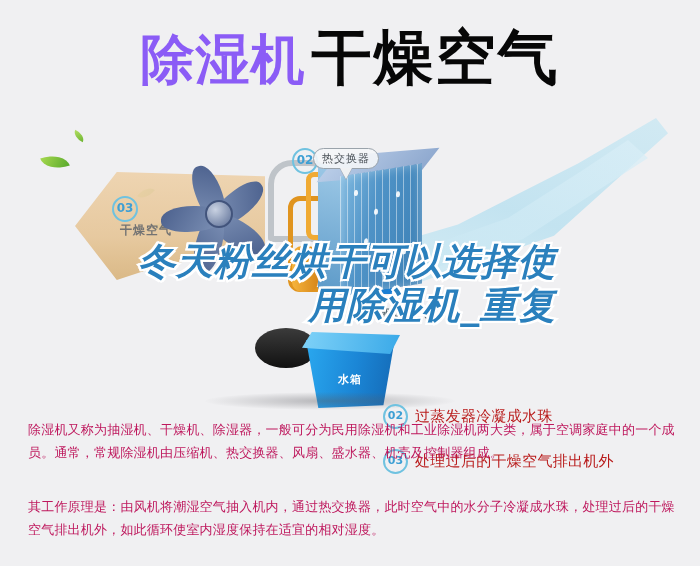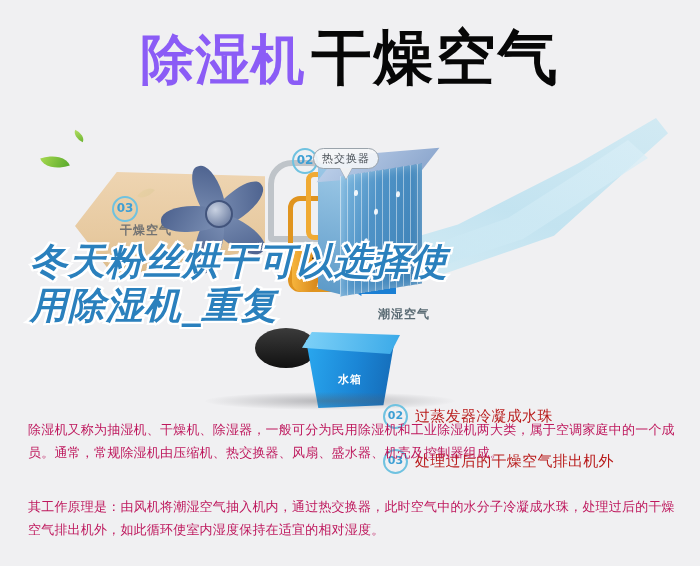--- a/index.html
+++ b/index.html
@@ -200,23 +200,22 @@
   .legend-badge{
     width:21px;height:21px;border-radius:50%;border:2px solid #6fc2e0;
     color:#3d9fd4;font-size:11px;font-weight:bold;line-height:19px;text-align:center;
     flex:0 0 auto;margin-right:7px;font-family:"DejaVu Sans",sans-serif;
   }
   .legend-text{font-size:15px;color:#b91c1c;font-family:"DejaVu Sans",sans-serif;
     white-space:nowrap;letter-spacing:.3px;}
 
   
   .overlay{
-    position:absolute;left:0;top:240px;width:556px;text-align:left;
+    position:absolute;left:0;top:240px;width:556px;text-align:right;
     pointer-events:none;
-    padding-left:30px;
   }
   .overlay-line{
     display:block;
     font-family:"DejaVu Sans",sans-serif;
     font-size:37px;font-weight:bold;font-style:italic;
     color:#2a80bd;
     letter-spacing:1px;line-height:44px;
     -webkit-text-stroke:4px #ffffff;
     paint-order:stroke fill;
     text-shadow:

